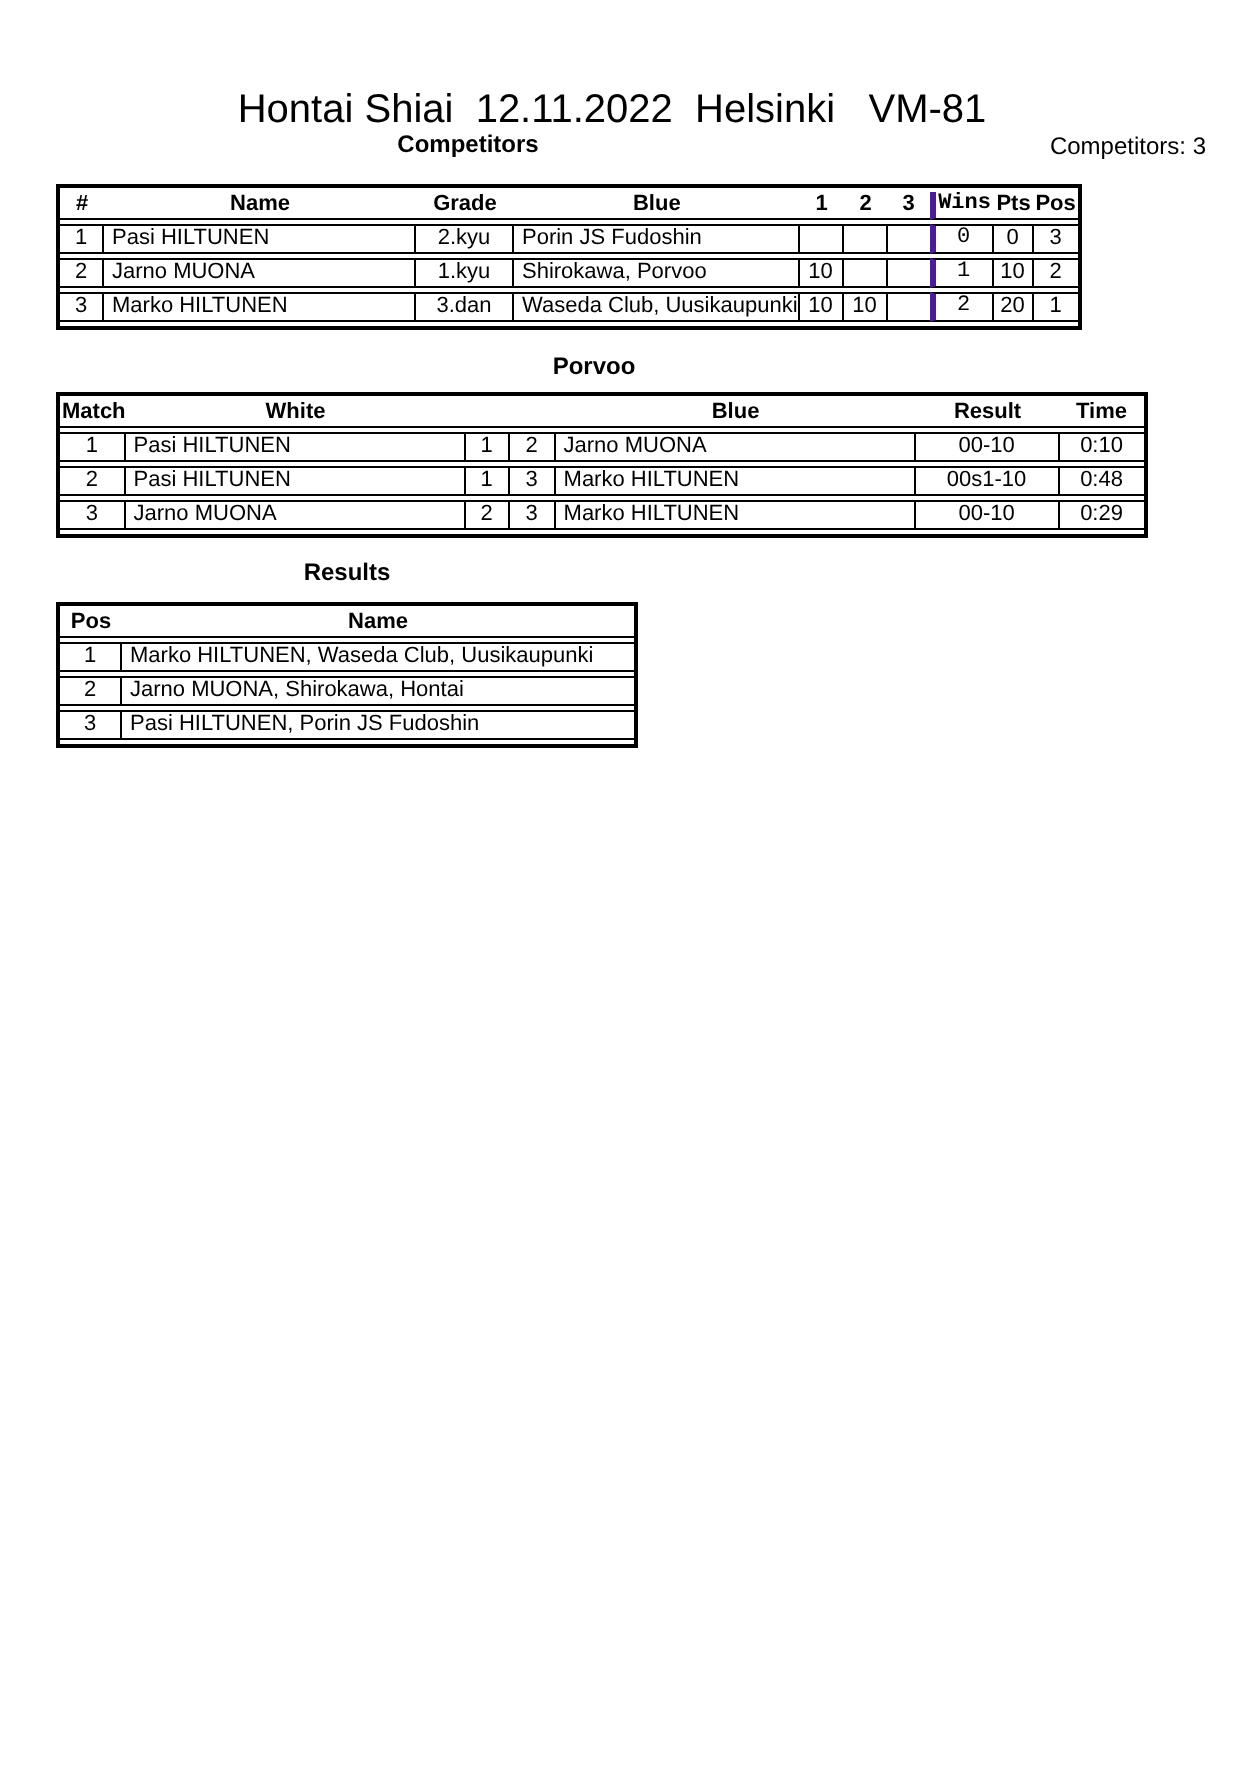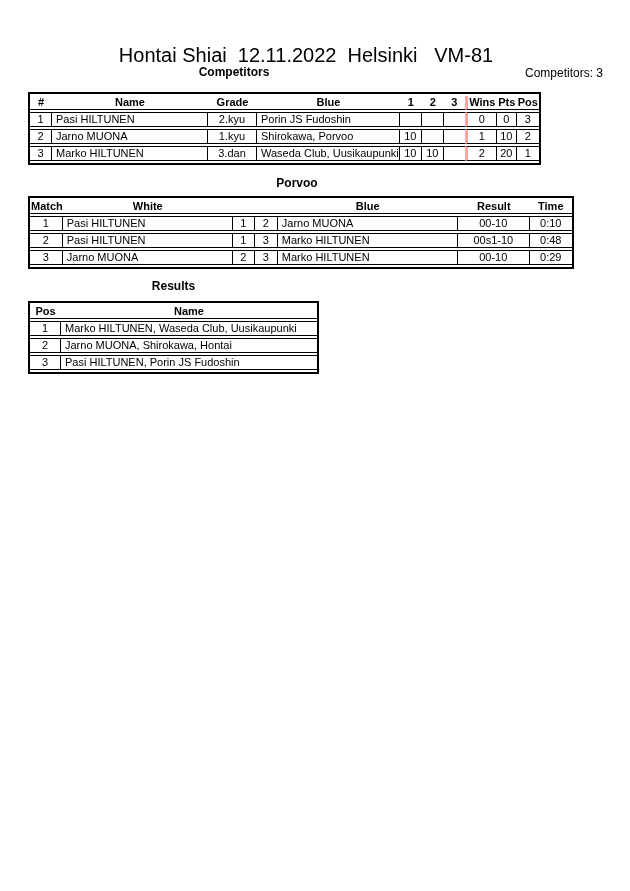--- a/index.html
+++ b/index.html
@@ -45,21 +45,21 @@
     text-align: center;
   }
   td {
     height: 15px; text-align: center;
     border-top: 1px solid #000; border-bottom: 1px solid #000; border-right: 1px solid #000;
   }
   td:last-child { border-right: none; }
   td.l { text-align: left; padding-left: 4px; }
   th.th-match { text-align: left; padding-left: 1px; margin-left: 10px; }
   td.nr { border-right: none; }
-  td.thick-l, th.thick-l { border-left: 3px solid #fca5a5; }
+  td.thick-l, th.thick-l { border-left: 3px solid #4c1d95; font-family: Liberation Mono, monospace; }
 </style>
 </head>
 <body>
 
 <div>
 
   <div class="page-title">Hontai Shiai  12.11.2022  Helsinki   VM-81</div>
 
   <div class="sec-label sec-competitors">Competitors</div>
   <div class="comp-count">Competitors: 3</div>

